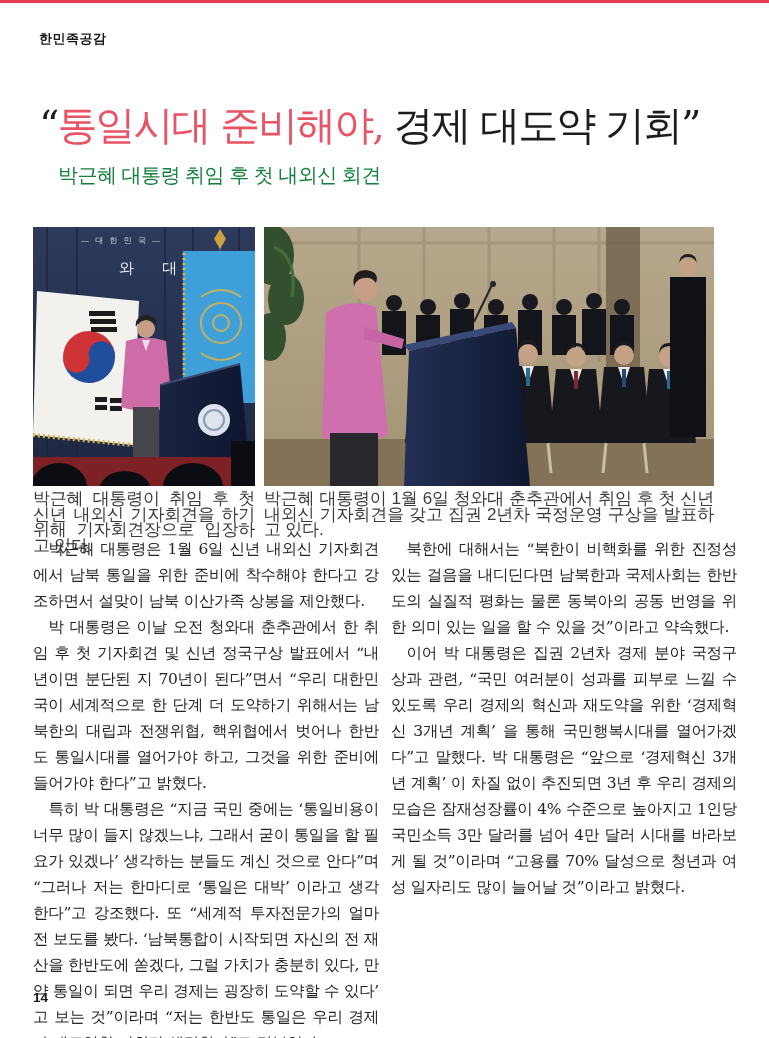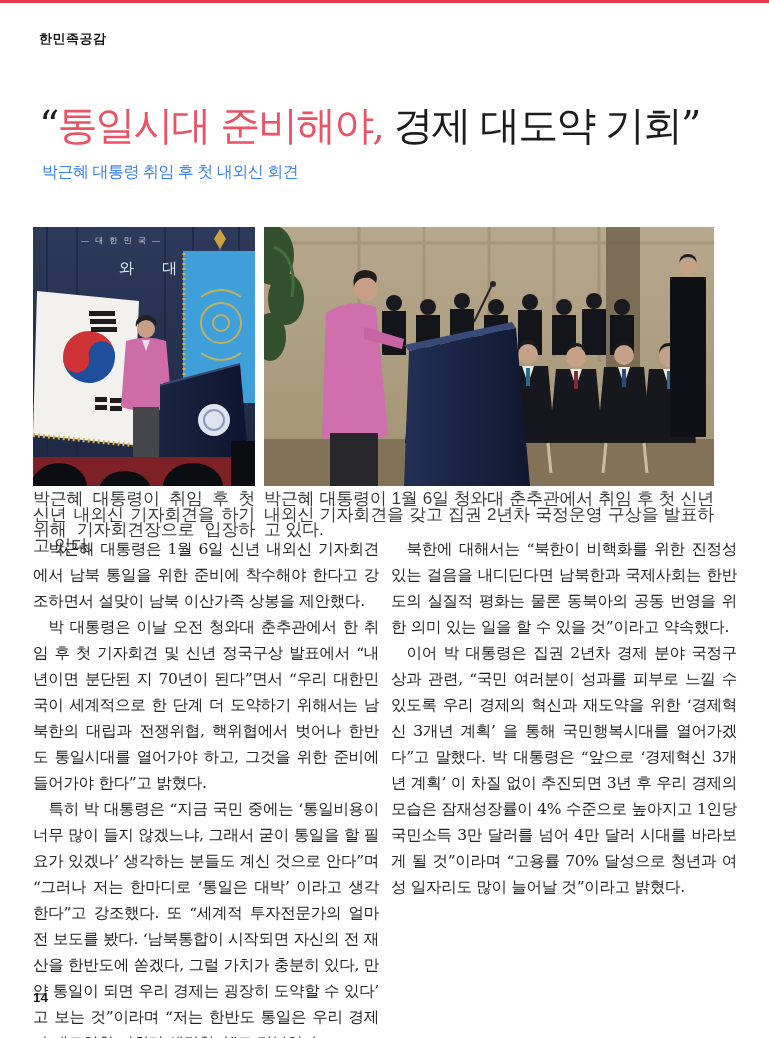--- a/index.html
+++ b/index.html
@@ -5,21 +5,21 @@
   html,body{margin:0;padding:0;background:#e9e9e9;}
   .page{position:relative;width:769px;height:1038px;background:#ffffff;overflow:hidden;
         font-family:"Liberation Sans",sans-serif;}
   .top-rule{position:absolute;left:0;top:0;width:769px;height:3px;background:#e23b52;}
   .section-label{position:absolute;left:39px;top:30px;font-size:13px;font-weight:bold;
         color:#161616;letter-spacing:0.5px;}
   .headline{position:absolute;left:31px;top:90px;margin:8px;width:710px;
         font-family:"DejaVu Serif",serif;font-weight:500;font-size:40px;
         letter-spacing:-2px;color:#1c1c1c;white-space:nowrap;}
   .headline .red{color:#e85365;}
-  .subtitle{position:absolute;left:42px;top:162px;font-size:16px;color:#3b82f6;
+  .subtitle{position:absolute;left:58px;top:162px;font-size:20px;color:#15803d;
         letter-spacing:-0.5px;}
   .photo{position:absolute;top:227px;height:259px;overflow:hidden;}
   .photo svg{display:block;}
   .photo-left{left:33px;width:264px;}
   .photo-right{left:264px;width:450px;}
   .caption{position:absolute;top:491px;font-size:17px;line-height:15.5px;color:#3a3a3a;
         text-align:justify;letter-spacing:-0.2px;}
   .caption-left{left:33px;width:222px;}
   .caption-right{left:264px;width:450px;}
   .col{position:absolute;top:536px;width:346px;

